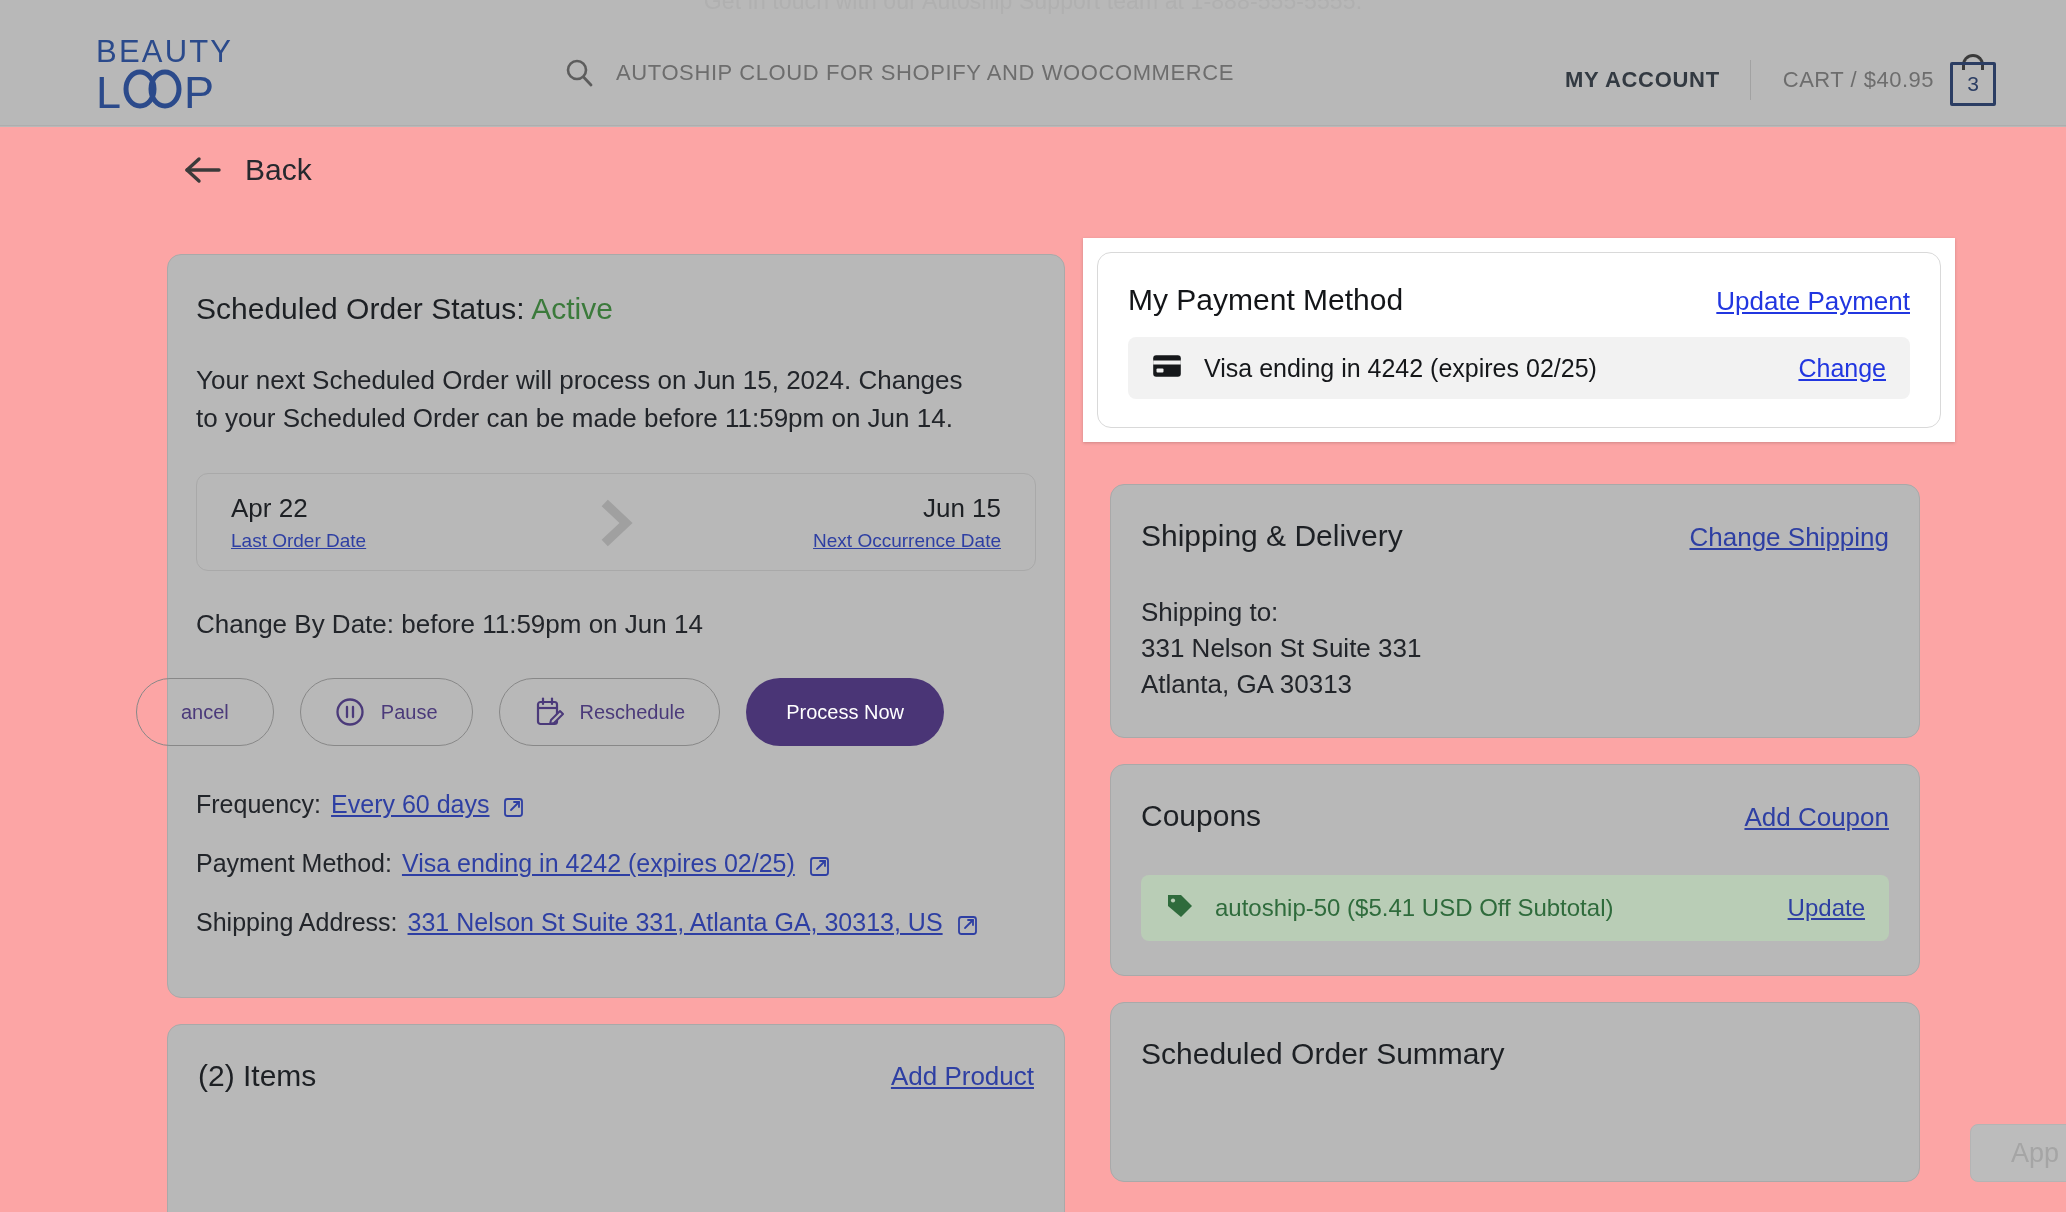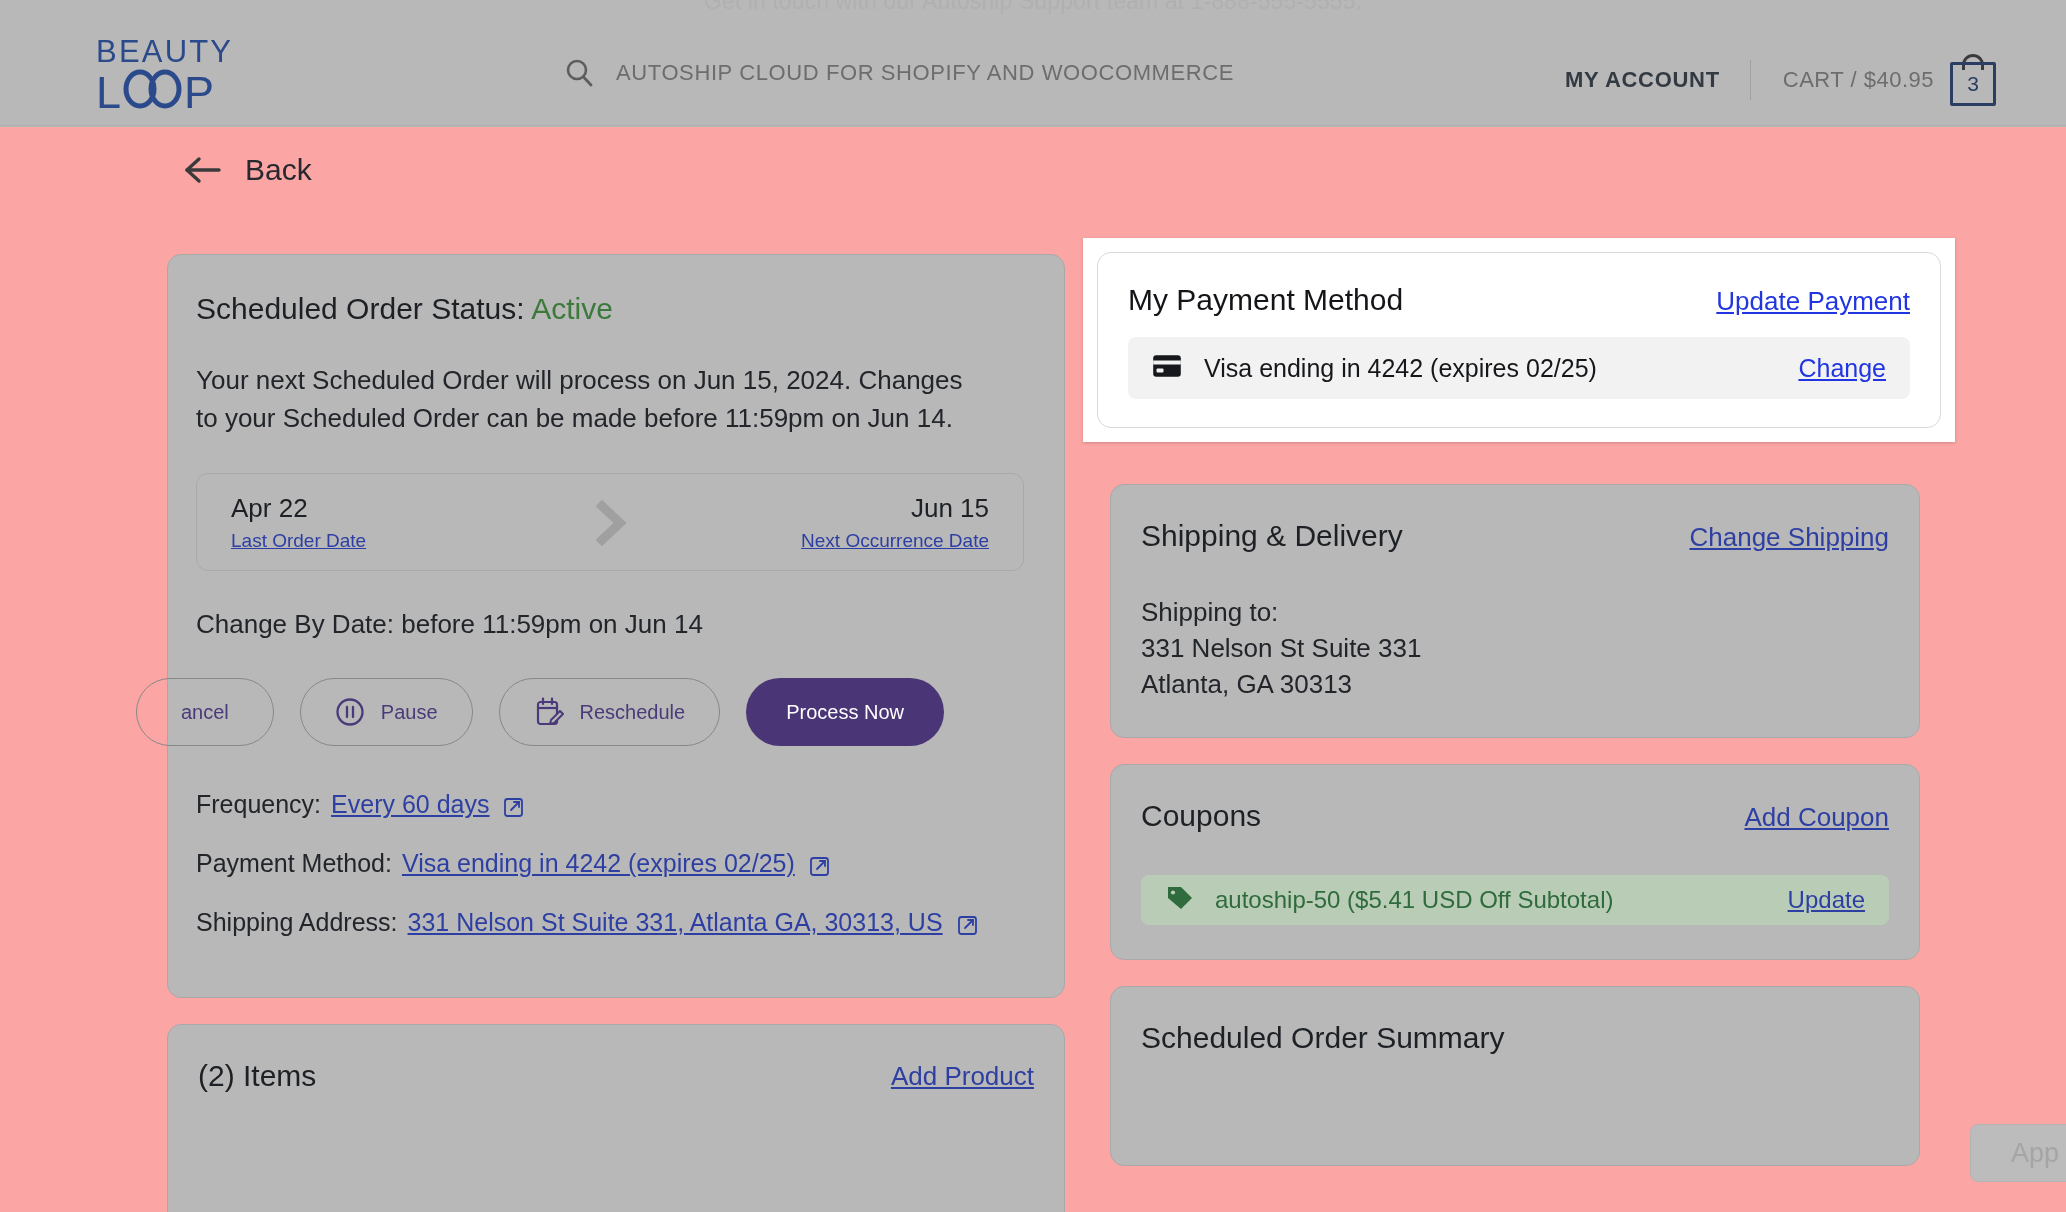--- a/index.html
+++ b/index.html
@@ -203,21 +203,21 @@
     line-height: 1.45;
     color: #22252a;
     max-width: 790px;
     margin-bottom: 36px;
   }
 
   .dates-box {
     border: 1px solid #a9a9a9;
     border-radius: 12px;
     height: 98px;
-    margin: 0 12px 38px 0;
+    margin: 0 0 38px 0;
     display: flex;
     align-items: center;
     justify-content: space-between;
     padding: 0 34px;
     position: relative;
   }
   .date-col { text-align: left; }
   .date-col.right { text-align: right; }
   .date-big {
     font-size: 26px;
@@ -337,21 +337,21 @@
   }
   .ship-line {
     font-size: 26px;
     color: #22252a;
     line-height: 1.38;
   }
 
   .coupon-pill {
     background: #b9cdb6;
     border-radius: 8px;
-    height: 50px;
+    height: 66px;
     display: flex;
     align-items: center;
     justify-content: space-between;
     padding: 0 24px;
   }
   .coupon-left {
     display: flex;
     align-items: center;
     gap: 20px;
   }

